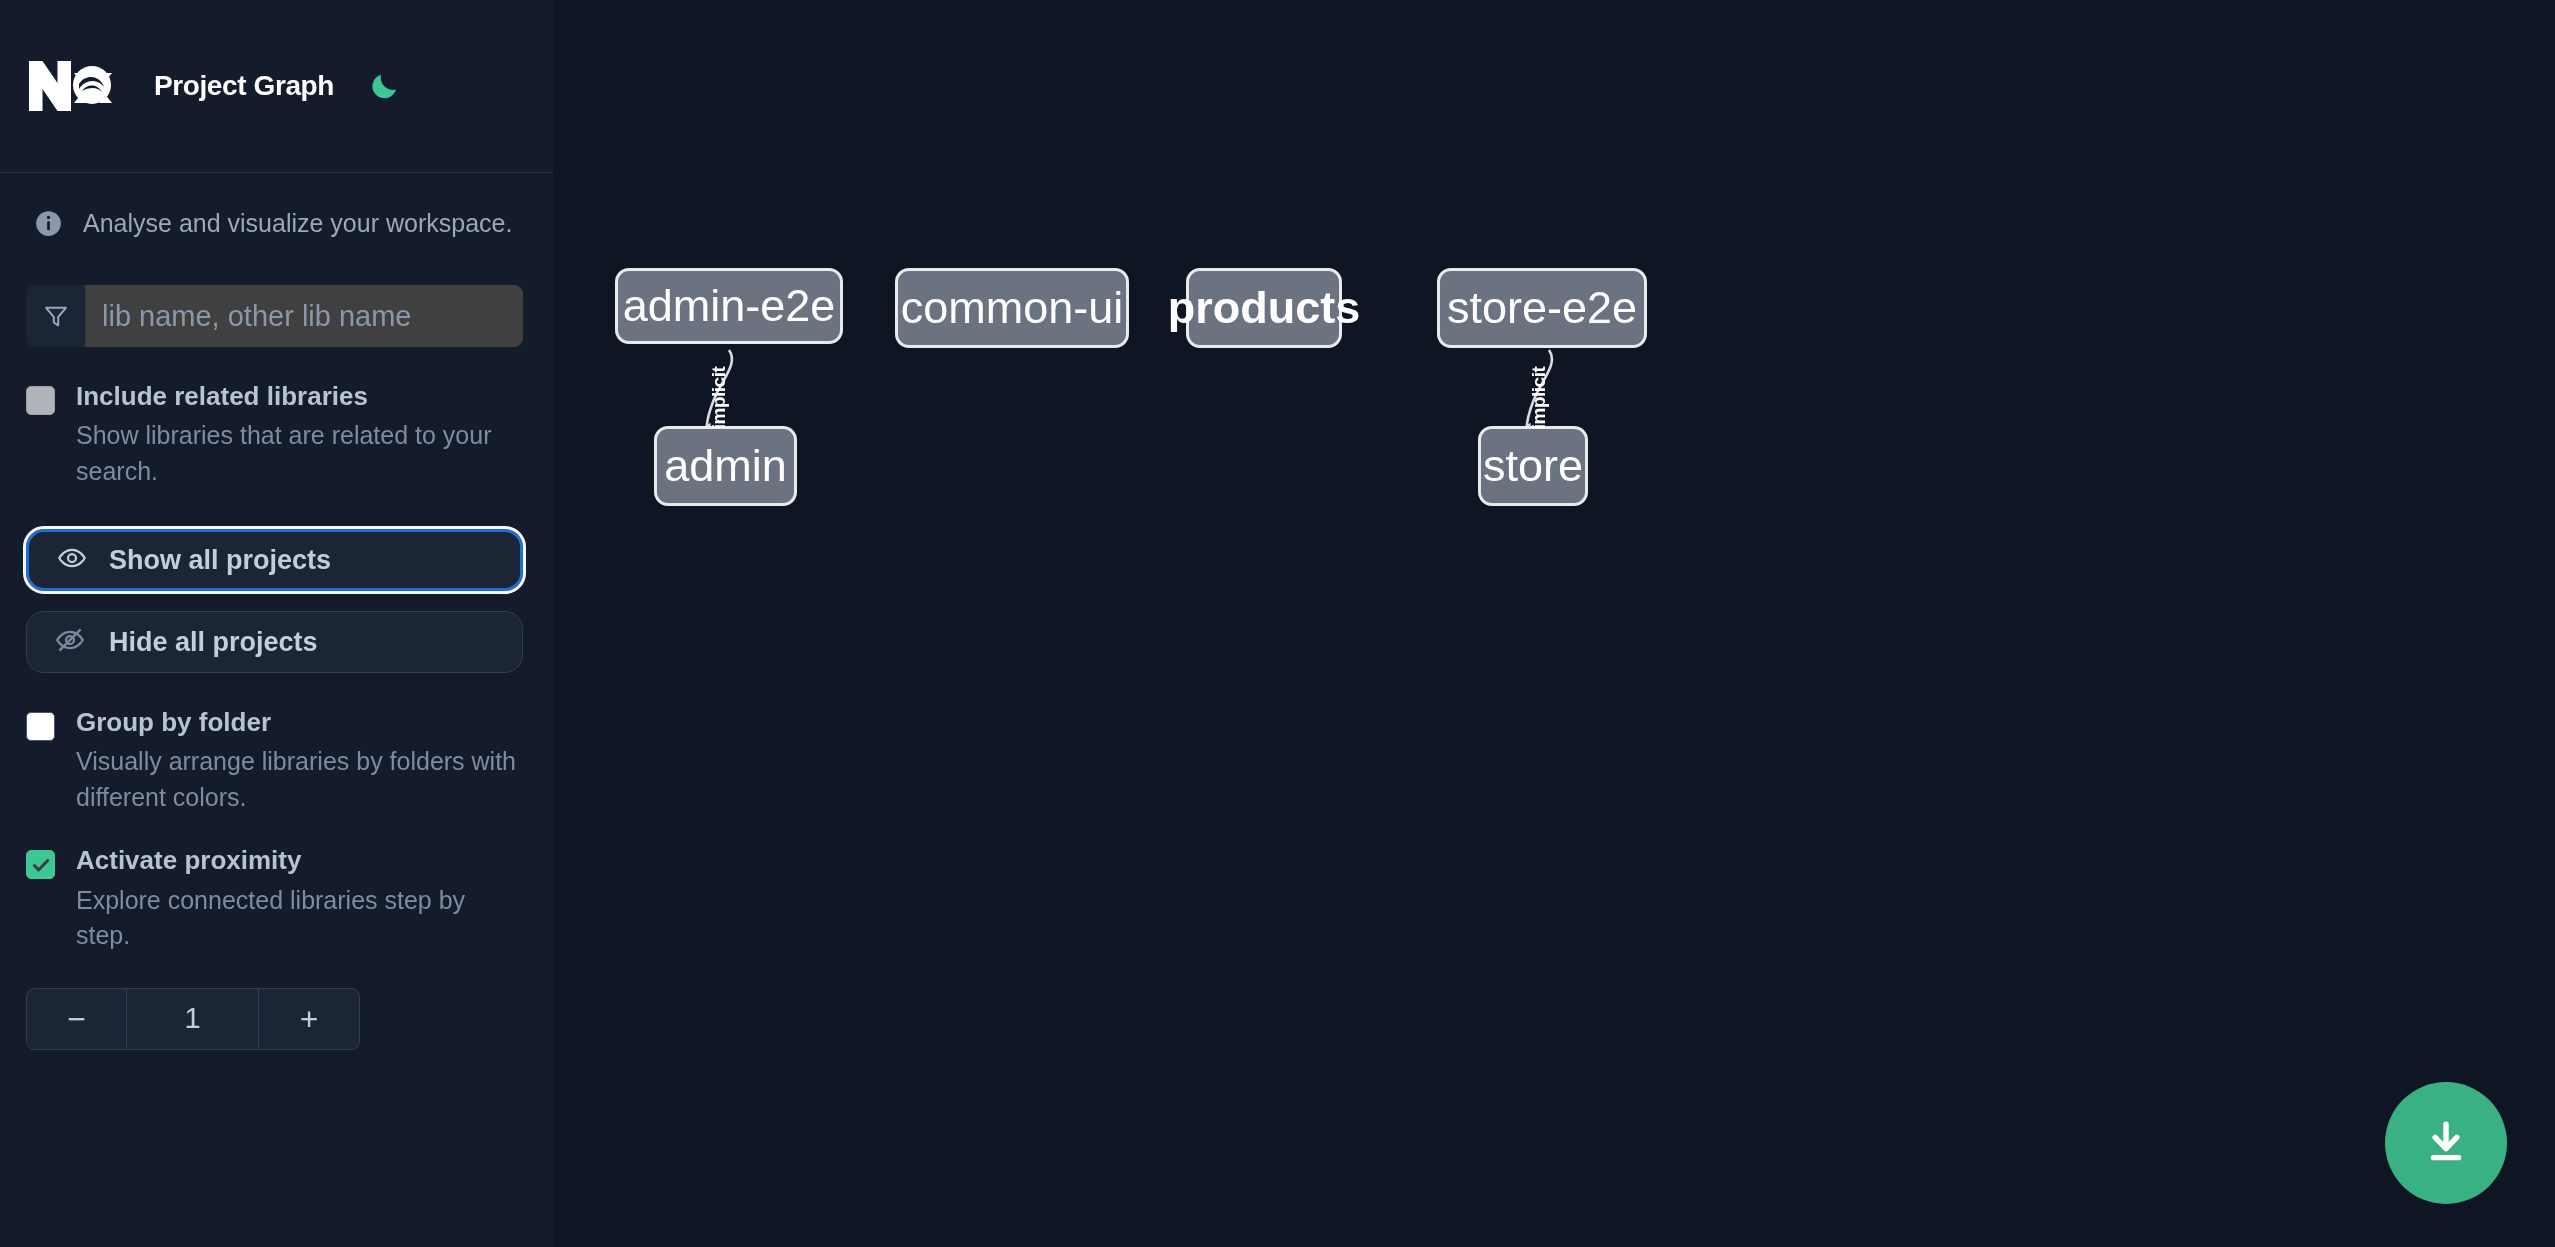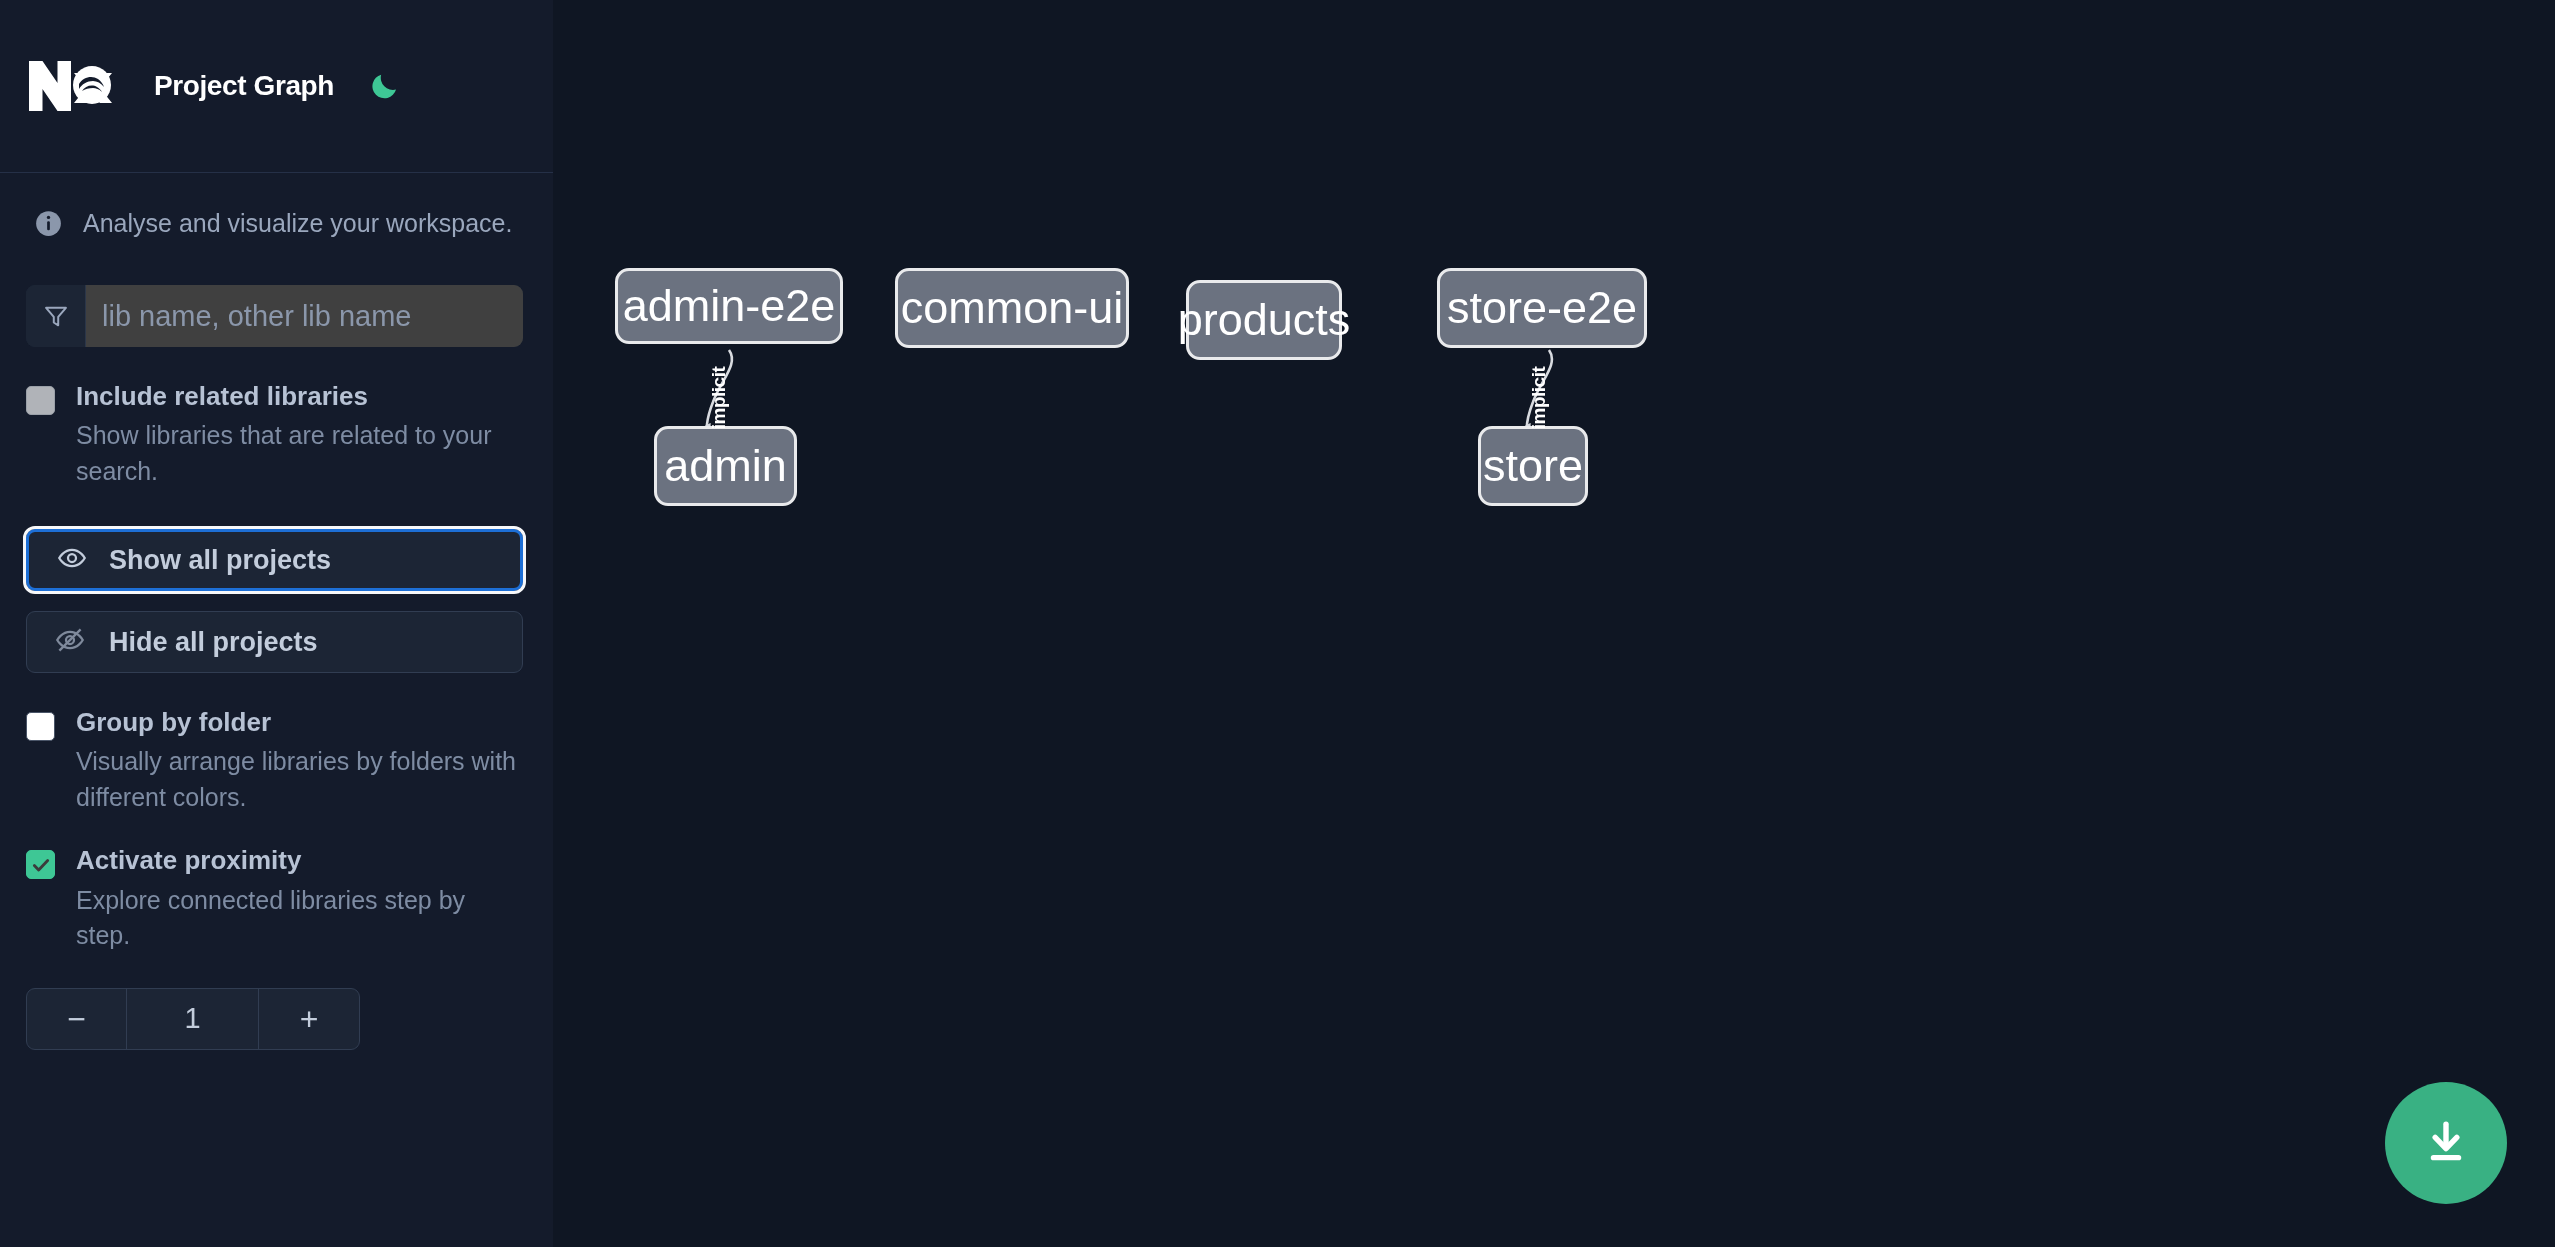--- a/index.html
+++ b/index.html
@@ -90,21 +90,21 @@
   .check-desc {
     font-size: 25px; color: #7e8ca3; line-height: 1.42; margin-top: 6px;
     max-width: 450px;
   }
 
   
   .btn-stack { margin-top: 40px; }
   .big-btn {
     position: relative;
     width: 497px; height: 62px;
-    border-radius: 9px;
+    border-radius: 18px;
     background: #1c2535;
     border: 1px solid #313d52;
     display: flex; align-items: center;
     padding-left: 28px;
     cursor: pointer;
   }
   .big-btn + .big-btn { margin-top: 20px; }
   .big-btn.focused {
     border: 3px solid #1d6fd6;
     outline: 3px solid #f7f8fa;
@@ -291,21 +291,21 @@
           <path d="M0 0 L10 5 L0 10 z" fill="#d8dbe0"></path>
         </marker>
       </defs>
       <path d="M176 350 C 186 364 168 380 160 402 C 153 420 152 432 156 440" fill="none" stroke="#d8dbe0" stroke-width="2.6" marker-end="url(#arrow)"></path>
       <path d="M996 350 C 1006 364 988 380 980 402 C 973 420 972 432 976 440" fill="none" stroke="#d8dbe0" stroke-width="2.6" marker-end="url(#arrow)"></path>
     </svg>
 
     <div id="node-layer">
         <div class="node" style="left: 62px; top: 268px; width: 228px; height: 76px;">admin-e2e</div>
         <div class="node" style="left: 342px; top: 268px; width: 234px; height: 80px;">common-ui</div>
-        <div class="node" style="left: 633px; top: 280px; width: 156px; height: 80px;">products</div>
+        <div class="node" style="left: 633px; top: 268px; width: 156px; height: 80px; font-weight: bold;">products</div>
         <div class="node" style="left: 884px; top: 268px; width: 210px; height: 80px;">store-e2e</div>
         <div class="node" style="left: 101px; top: 426px; width: 143px; height: 80px;">admin</div>
         <div class="node" style="left: 925px; top: 426px; width: 110px; height: 80px;">store</div>
       </div>
     <div id="label-layer">
         <div class="edge-label" style="left: 135px; top: 387px;">implicit</div>
         <div class="edge-label" style="left: 955px; top: 387px;">implicit</div>
       </div>
 
     <button class="fab">

